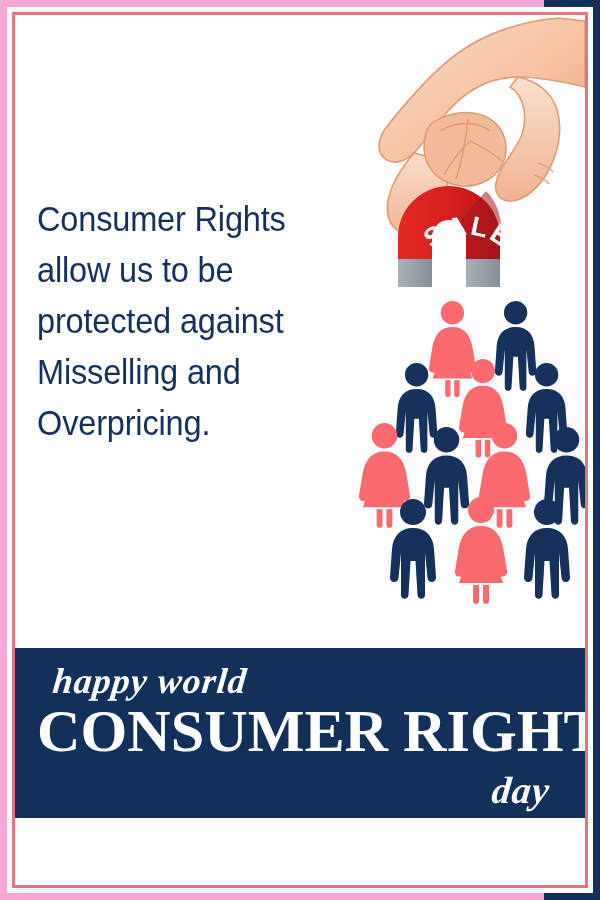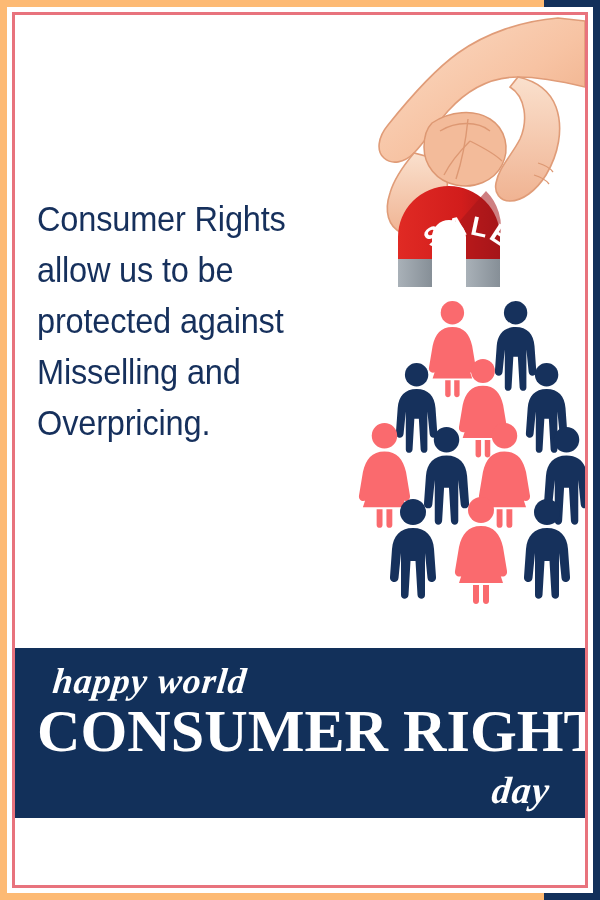--- a/index.html
+++ b/index.html
@@ -5,21 +5,21 @@
   html,body{margin:0;padding:0;}
   body{
     width:600px;height:900px;
     background:#12305a;
     font-family:"Liberation Sans", sans-serif;
     overflow:hidden;
   }
   .poster{
     position:relative;
     width:544px;height:900px;
-    background:#fdba74;
+    background:#f9a8d4;
     box-sizing:border-box;
   }
   
   .white-plate{
     position:absolute;
     left:7px;top:7px;
     width:586px;height:886px;
     background:#ffffff;
     box-sizing:border-box;
   }

